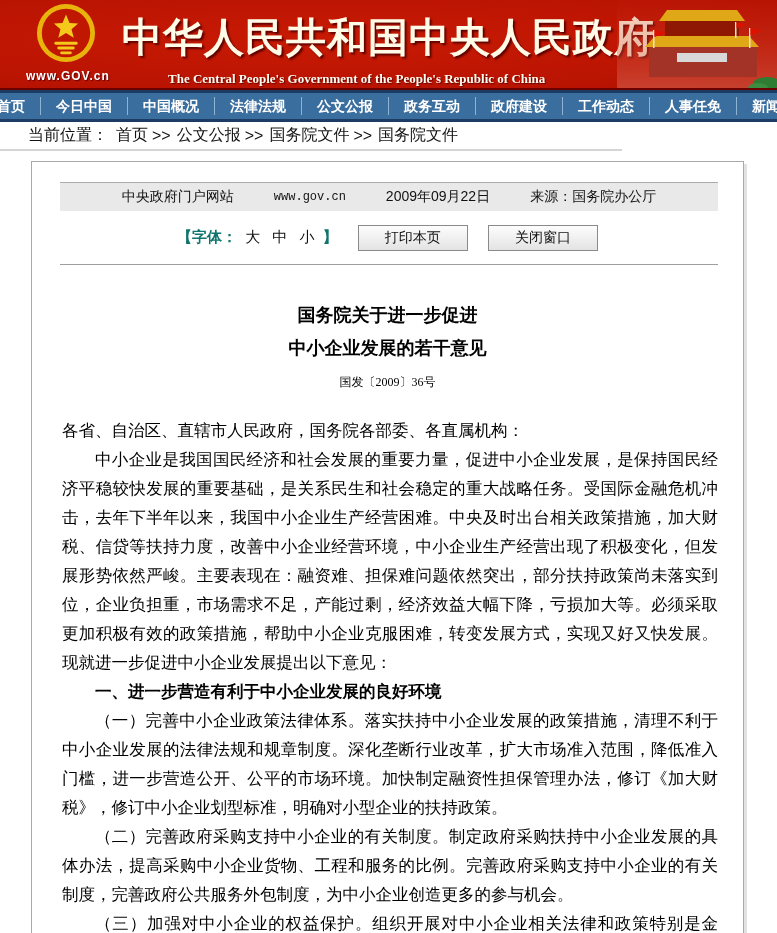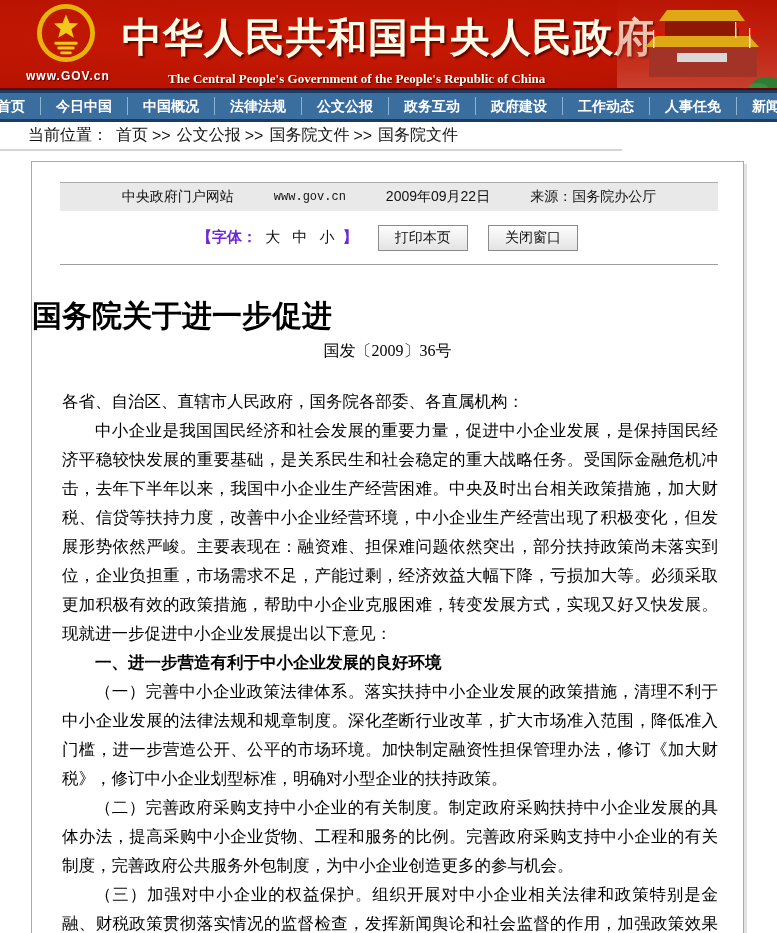--- a/index.html
+++ b/index.html
@@ -99,51 +99,51 @@
     font-size: 14px; color: #111;
     white-space: nowrap;
   }
   .meta-bar .mono { font-family: "Liberation Mono", "DejaVu Sans Mono", monospace; font-size: 12px; }
 
   .controls-row {
     margin-top: 14px;
     text-align: center;
     font-size: 15px; color: #111;
   }
-  .font-bracket { color: #6d28d9; font-weight: bold; }
+  .font-bracket { color: #0f766e; font-weight: bold; }
   .font-size-link { margin: 0 4px; color: #111; cursor: pointer; }
   .ctl-btn {
     font-family: "Liberation Sans", sans-serif;
     font-size: 14px; color: #111;
     background: linear-gradient(#fdfdfd, #e3e3e3);
     border: 1px solid #8a8a8a;
-    padding: 3px 16px;
+    padding: 3px 26px;
     margin-left: 16px;
     cursor: pointer;
   }
   .rule {
     margin: 13px 25px 0 28px;
     border: none;
     border-top: 1px solid #9e9e9e;
   }
 
   
   .doc-title {
     margin-top: 34px;
-    text-align: left;
+    text-align: center;
     font-family: "Liberation Serif", "DejaVu Serif", serif;
     font-weight: bold;
-    font-size: 30px; line-height: 33px;
+    font-size: 18px; line-height: 33px;
     color: #000;
   }
   .doc-number {
     margin-top: 9px;
     text-align: center;
     font-family: "Liberation Serif", "DejaVu Serif", serif;
-    font-size: 16px; color: #000;
+    font-size: 12px; color: #000;
   }
   .doc-body {
     margin: 25px 25px 0 30px;
     font-family: "Liberation Serif", "DejaVu Serif", serif;
     font-size: 16.5px; line-height: 29px;
     color: #000;
     text-align: justify;
   }
   .doc-body p { margin: 0; text-indent: 2em; font-family: Liberation Serif, serif; }
   .doc-body p.salutation { text-indent: 0; }
@@ -232,20 +232,21 @@
     <span class="font-size-link">小</span>
     <span class="font-bracket">】</span>
     <button class="ctl-btn">打印本页</button>
     <button class="ctl-btn">关闭窗口</button>
   </div>
 
   <hr class="rule">
 
   <div class="doc-title">
     <div>国务院关于进一步促进</div>
+    <div>中小企业发展的若干意见</div>
   </div>
   <div class="doc-number">国发〔2009〕36号</div>
 
   <div class="doc-body">
     <p class="salutation">各省、自治区、直辖市人民政府，国务院各部委、各直属机构：</p>
     <p>中小企业是我国国民经济和社会发展的重要力量，促进中小企业发展，是保持国民经济平稳较快发展的重要基础，是关系民生和社会稳定的重大战略任务。受国际金融危机冲击，去年下半年以来，我国中小企业生产经营困难。中央及时出台相关政策措施，加大财税、信贷等扶持力度，改善中小企业经营环境，中小企业生产经营出现了积极变化，但发展形势依然严峻。主要表现在：融资难、担保难问题依然突出，部分扶持政策尚未落实到位，企业负担重，市场需求不足，产能过剩，经济效益大幅下降，亏损加大等。必须采取更加积极有效的政策措施，帮助中小企业克服困难，转变发展方式，实现又好又快发展。现就进一步促进中小企业发展提出以下意见：</p>
     <p class="section-heading">一、进一步营造有利于中小企业发展的良好环境</p>
     <p>（一）完善中小企业政策法律体系。落实扶持中小企业发展的政策措施，清理不利于中小企业发展的法律法规和规章制度。深化垄断行业改革，扩大市场准入范围，降低准入门槛，进一步营造公开、公平的市场环境。加快制定融资性担保管理办法，修订《加大财税》，修订中小企业划型标准，明确对小型企业的扶持政策。</p>
     <p>（二）完善政府采购支持中小企业的有关制度。制定政府采购扶持中小企业发展的具体办法，提高采购中小企业货物、工程和服务的比例。完善政府采购支持中小企业的有关制度，完善政府公共服务外包制度，为中小企业创造更多的参与机会。</p>
     <p>（三）加强对中小企业的权益保护。组织开展对中小企业相关法律和政策特别是金融、财税政策贯彻落实情况的监督检查，发挥新闻舆论和社会监督的作用，加强政策效果评价。坚持依法行政，保护中小企业及其职工的合法权益。</p>

